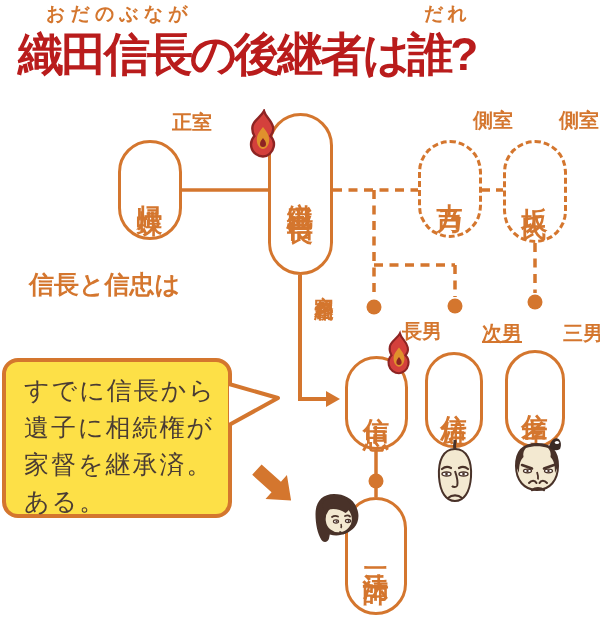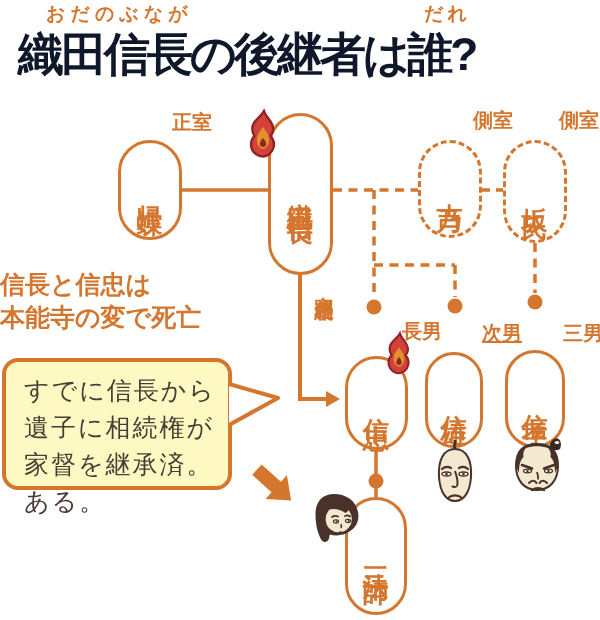--- a/index.html
+++ b/index.html
@@ -10,21 +10,21 @@
   
   .furi{
     position:absolute;top:1px;font-size:19px;font-weight:700;color:#d4762e;
     letter-spacing:5px;white-space:nowrap;
   }
   #furi-oda{left:46px;}
   #furi-kou{left:254px;letter-spacing:7px;}
   #furi-dare{left:424px;letter-spacing:4px;}
   #page-title{
     position:absolute;left:18px;top:24px;font-size:46px;font-weight:800;
-    color:#0f172a;letter-spacing:-3px;white-space:nowrap;
+    color:#b91c1c;letter-spacing:-3px;white-space:nowrap;
   }
   
   .lbl{
     position:absolute;font-size:20px;font-weight:700;color:#d4762e;white-space:nowrap;
     z-index:2;
     margin-left:45px;
   }
   #lbl-seishitsu{left:127px;top:109px;}
   #lbl-sokushitsu1{left:428px;top:107px;}
   #lbl-sokushitsu2{left:514px;top:107px;}
@@ -54,27 +54,27 @@
     position:absolute;left:311px;top:281px;z-index:2;
     writing-mode:vertical-rl;text-orientation:upright;
     font-size:19px;font-weight:700;color:#d4762e;letter-spacing:2px;
   }
   
   .layer{position:absolute;left:0;top:0;z-index:1;}
   .icon{position:absolute;z-index:3;}
   .face{position:absolute;z-index:4;}
   
   #death-note{
-    position:absolute;left:0;top:268px;font-size:25px;font-weight:700;
+    position:absolute;left:29px;top:268px;font-size:25px;font-weight:700;
     color:#d4762e;line-height:33px;white-space:nowrap;z-index:2;
   }
   
   #speech-bubble{
-    position:absolute;left:2px;top:358px;width:230px;height:132px;box-sizing:border-box;
-    background:#fef9c3;border:4px solid #d4762e;border-radius:16px;z-index:2;
+    position:absolute;left:2px;top:358px;width:230px;height:160px;box-sizing:border-box;
+    background:#fde047;border:4px solid #d4762e;border-radius:16px;z-index:2;
   }
   #speech-bubble .txt{
     position:absolute;left:18px;top:10px;font-size:25px;font-weight:500;
     color:#4a3c34;line-height:37px;letter-spacing:2px;white-space:nowrap;
   }
   #bubble-tail{position:absolute;left:228px;top:381px;z-index:3;}
   #big-arrow{position:absolute;left:241px;top:461px;z-index:3;}
 </style>
 </head>
 <body>
@@ -146,21 +146,20 @@
     <path d="M16 29c1.5 2 3 3.6 3 6a3 3 0 1 1-6 0c0-2.4 1.5-4 3-6z" fill="#8e2423"></path>
   </svg>
   <svg class="icon" style="left:385px;top:330px;" width="28" height="47" viewBox="0 0 32 50">
     <path d="M17 2c1.5 6 7.5 9 9 16 .9 4.5-.8 7-2.6 9 3 3 4.2 7 3.2 11-1.2 5.5-5.8 9.5-10.6 9.5S5.6 44 4.4 38.5c-1-4.5.2-8.5 3-11.5-1.8-3-2.6-6-1.8-10C6.8 11 14 8 17 2z" fill="#d4403c" stroke="#8e2423" stroke-width="2.4"></path>
     <path d="M16 18c3.2 4.3 6.2 7.3 6.2 13.1 0 5-3 8.9-6.2 8.9s-6.2-3.9-6.2-8.9C9.8 25.3 12.8 22.3 16 18z" fill="#e0912c"></path>
     <path d="M16 29c1.5 2 3 3.6 3 6a3 3 0 1 1-6 0c0-2.4 1.5-4 3-6z" fill="#8e2423"></path>
   </svg>
 
   <div id="death-note">
     <div>信長と信忠は</div>
-    <div>本能寺の変で死亡</div>
   </div>
 
   <div id="speech-bubble">
     <div class="txt">
       <div>すでに信長から</div>
       <div>遺子に相続権が</div>
       <div>家督を継承済。</div>
       <div>ある。</div>
     </div>
   </div>

